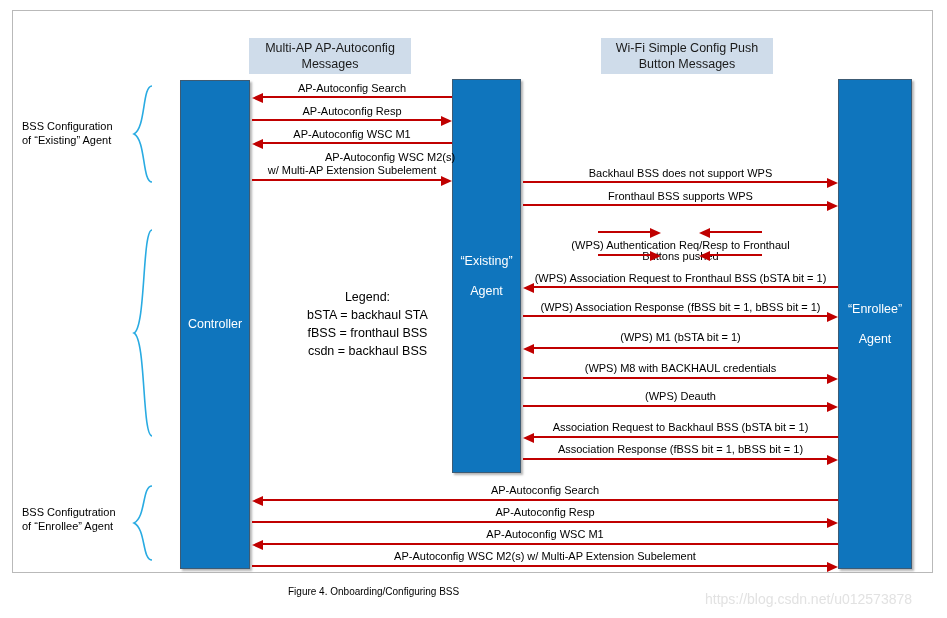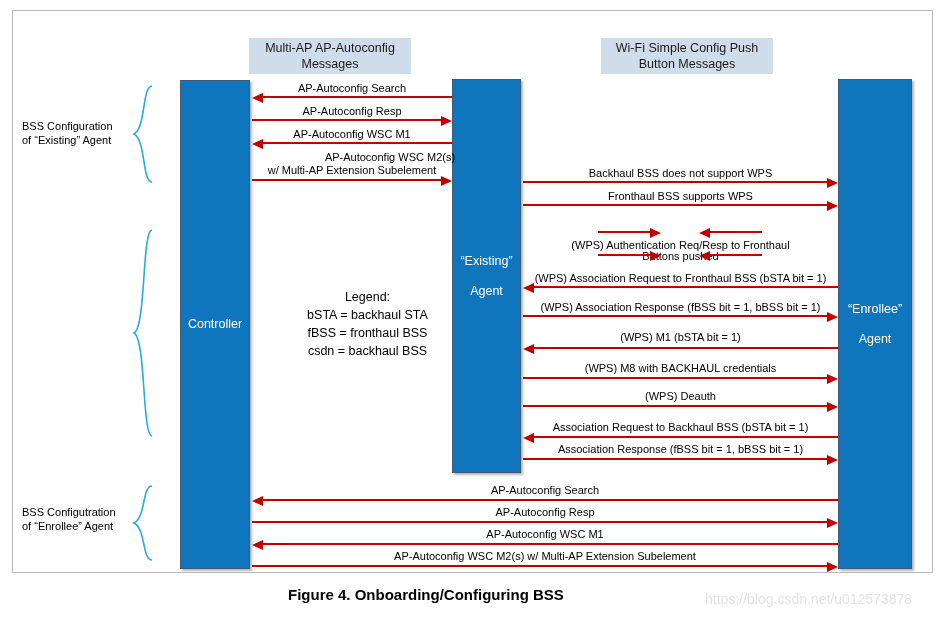--- a/index.html
+++ b/index.html
@@ -96,22 +96,22 @@
   .legend {
     position: absolute;
     text-align: center;
     font-size: 12.5px;
     line-height: 18px;
     color: #000000;
   }
   
   .caption {
     position: absolute;
-    font-size: 15px;
-    font-weight: bold;
+    font-size: 10px;
+    font-weight: normal;
     color: #000000;
     white-space: nowrap;
   }
   .watermark {
     position: absolute;
     font-size: 14px;
     color: #e2e2e2;
     white-space: nowrap;
   }
 </style>

